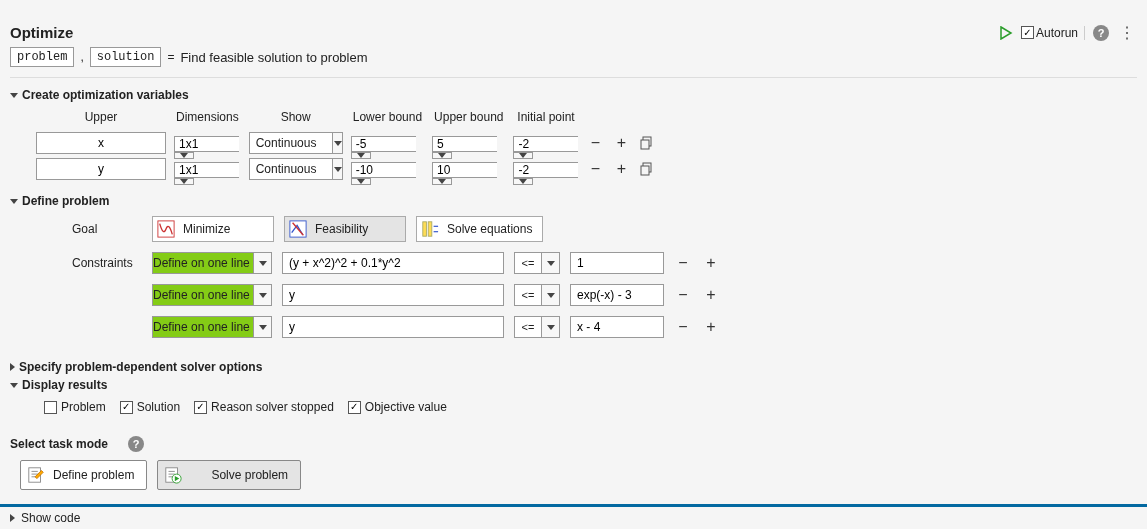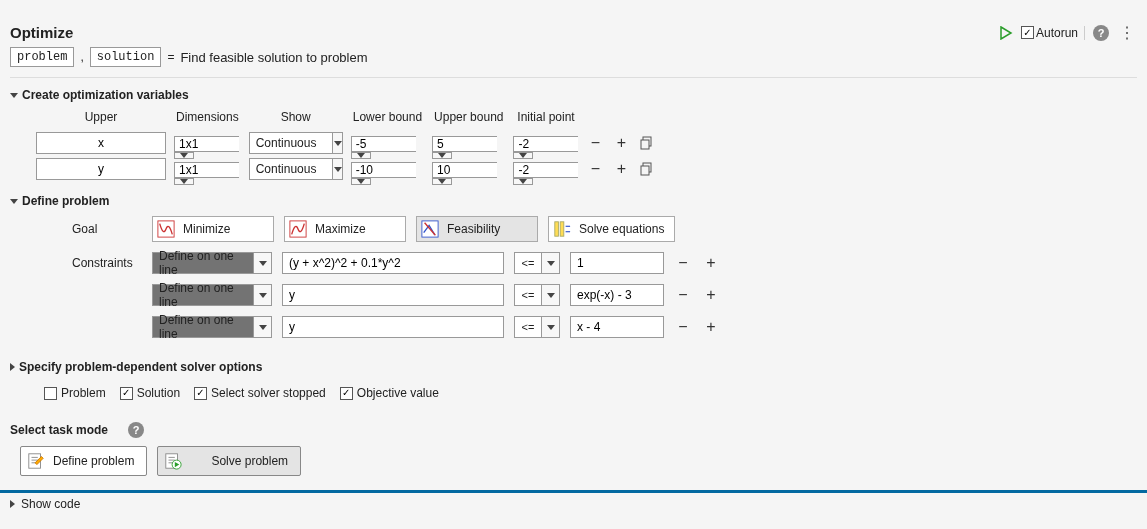--- a/index.html
+++ b/index.html
@@ -87,21 +87,21 @@
   .copy-icon svg { display: block; }
   .goal-row, .constraint-row { display: flex; align-items: center; gap: 10px; margin-bottom: 10px; margin-left: 40px; }
   .row-label { width: 70px; font-size: 12px; }
   .goal-btn {
     display: inline-flex; align-items: center; gap: 8px;
     border: 1px solid #aaa; background: #fff; height: 26px;
     padding: 0 10px 0 4px; min-width: 122px; font-size: 12px;
   }
   .goal-btn.selected { background: #e4e4e4; }
   .goal-icon { width: 18px; height: 18px; }
-  .constraint-mode { display:inline-flex; align-items:center; justify-content:space-between; width: 120px; height:22px; border:1px solid #999; background:#737373; padding-left:6px;}
+  .constraint-mode { display:inline-flex; align-items:center; justify-content:space-between; width: 120px; height:22px; border:1px solid #999; background:#84cc16; }
   .constraint-mode .caret-box{ width:18px; height:100%; border-left:1px solid #999; display:flex; align-items:center; justify-content:center; background:#f7f7f7;}
   .constraint-expr { width: 222px; height: 22px; border:1px solid #999; background:#fff; padding:0 6px; font-size:12px;}
   .constraint-rhs { width: 94px; height: 22px; border:1px solid #999; background:#fff; padding:0 6px; font-size:12px;}
   .op-select { display:inline-flex; align-items:center; width:46px; height:22px; border:1px solid #999; background:#fff;}
   .op-select .opval{ flex:1; text-align:center; font-size:11px;}
   .op-select .caret-box{ width:18px; height:100%; border-left:1px solid #999; display:flex; align-items:center; justify-content:center; background:#f7f7f7;}
   .checkbox-row { display:flex; align-items:center; gap:14px; padding-left: 12px;}
   .cb-item { display:flex; align-items:center; gap:4px;}
   .footer-sect { padding: 6px 0 0 0; }
   .mode-label-row { display:flex; align-items:center; gap:20px; font-weight:bold; font-size:12px; margin:4px 0 8px 0;}
@@ -262,27 +262,20 @@
     <div class="sect-body">
       <div class="goal-row">
         <span class="row-label">Goal</span>
         <span class="goal-btn">
           <svg class="goal-icon" viewBox="0 0 20 20">
               <rect x="1" y="1" width="18" height="18" fill="#fff" stroke="#c33"></rect>
               <path d="M3 4 Q7 18 10 10 Q13 2 17 16" fill="none" stroke="#c33" stroke-width="1.5"></path>
             </svg>
           <span>Minimize</span>
         </span>
-        <span class="goal-btn">
-          <svg class="goal-icon" viewBox="0 0 20 20">
-              <rect x="1" y="1" width="18" height="18" fill="#fff" stroke="#c33"></rect>
-              <path d="M3 16 Q7 2 10 10 Q13 18 17 4" fill="none" stroke="#c33" stroke-width="1.5"></path>
-            </svg>
-          <span>Maximize</span>
-        </span>
         <span class="goal-btn selected">
           <svg class="goal-icon" viewBox="0 0 20 20">
               <rect x="1" y="1" width="18" height="18" fill="#fff" stroke="#35c"></rect>
               <path d="M3 14 L9 6 L15 16" fill="none" stroke="#35c" stroke-width="1.5"></path>
               <line x1="4" y1="3" x2="16" y2="17" stroke="#c33" stroke-width="1.5"></line>
             </svg>
           <span>Feasibility</span>
         </span>
         <span class="goal-btn">
           <svg class="goal-icon" viewBox="0 0 20 20">
@@ -356,33 +349,37 @@
   </div>
 
   <div class="section">
     <div class="sect-header">
       <span class="arrow-right"></span>
       <span class="sect-title">Specify problem-dependent solver options</span>
     </div>
   </div>
 
   <div class="section">
+    <div class="sect-header">
+      <span class="arrow-down"></span>
+      <span class="sect-title">Display results</span>
+    </div>
     <div class="sect-body">
       <div class="checkbox-row">
         <span class="cb-item">
           <span class="checkbox"></span>
           <span>Problem</span>
         </span>
         <span class="cb-item">
           <span class="checkbox">✓</span>
           <span>Solution</span>
         </span>
         <span class="cb-item">
           <span class="checkbox">✓</span>
-          <span>Select solver stopped</span>
+          <span>Reason solver stopped</span>
         </span>
         <span class="cb-item">
           <span class="checkbox">✓</span>
           <span>Objective value</span>
         </span>
       </div>
     </div>
   </div>
 
   <div class="footer-sect">

